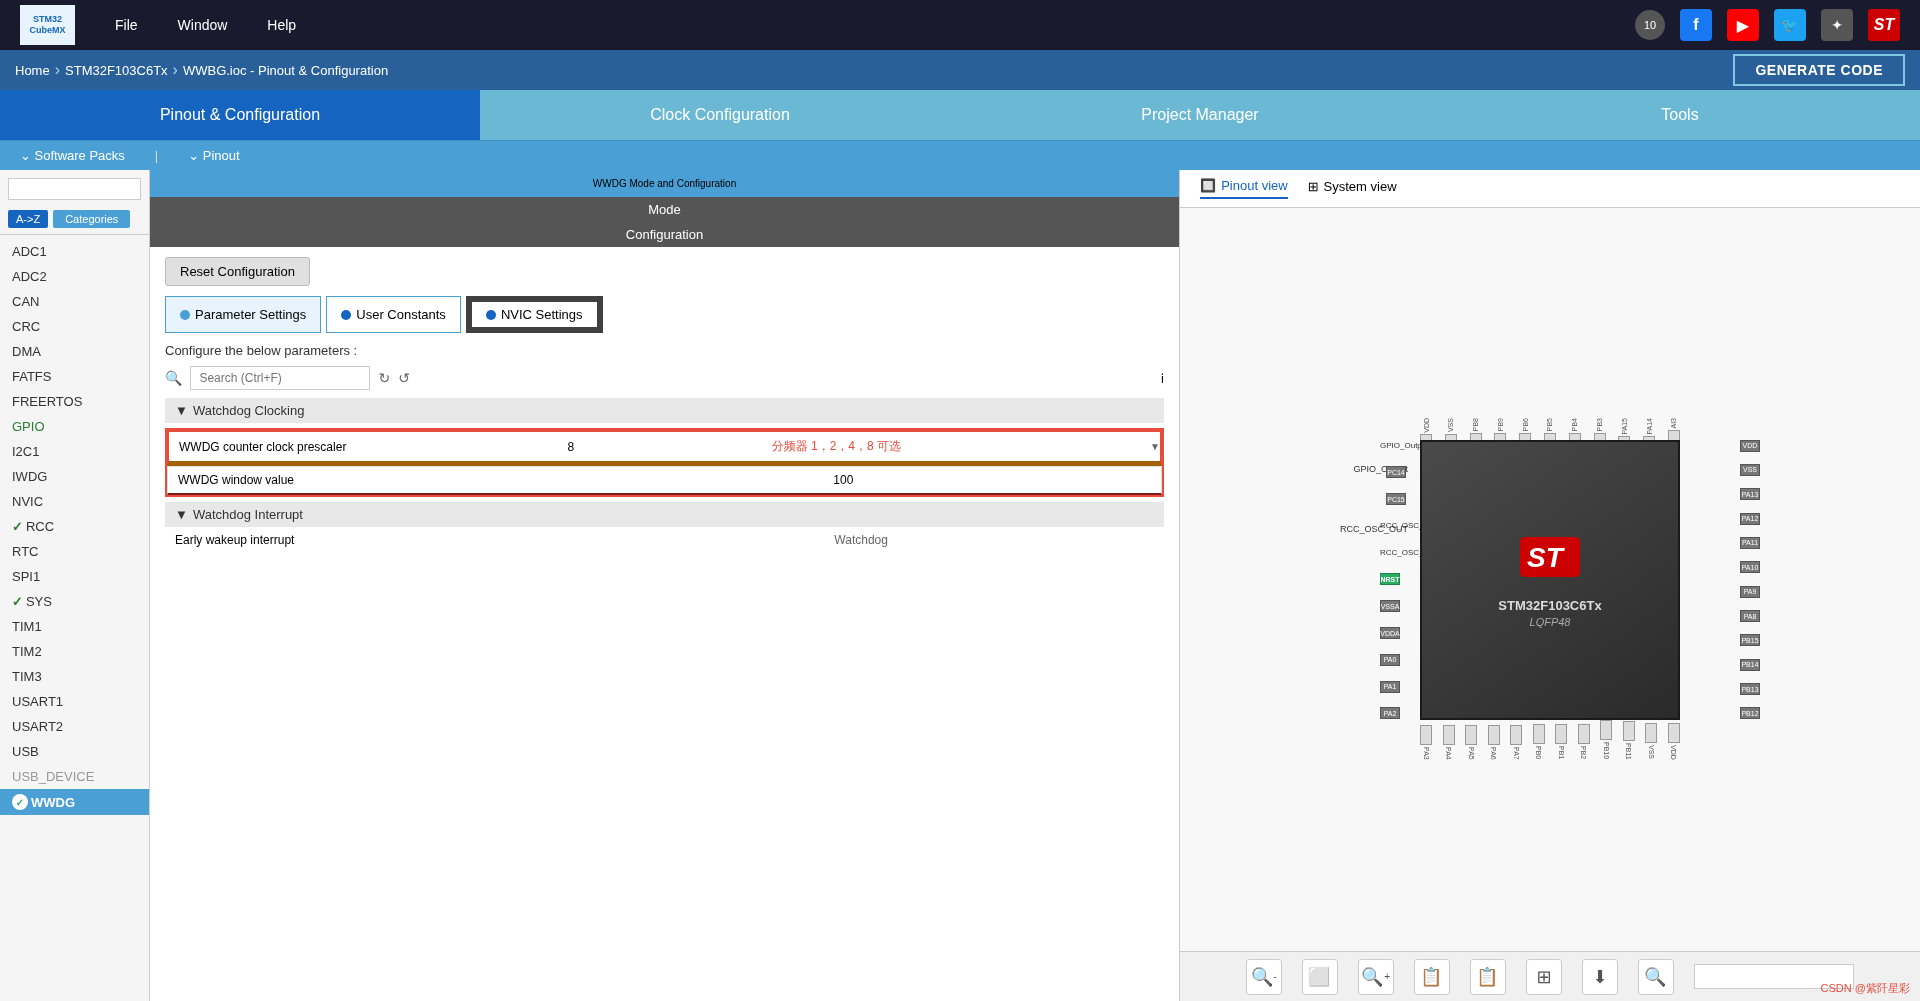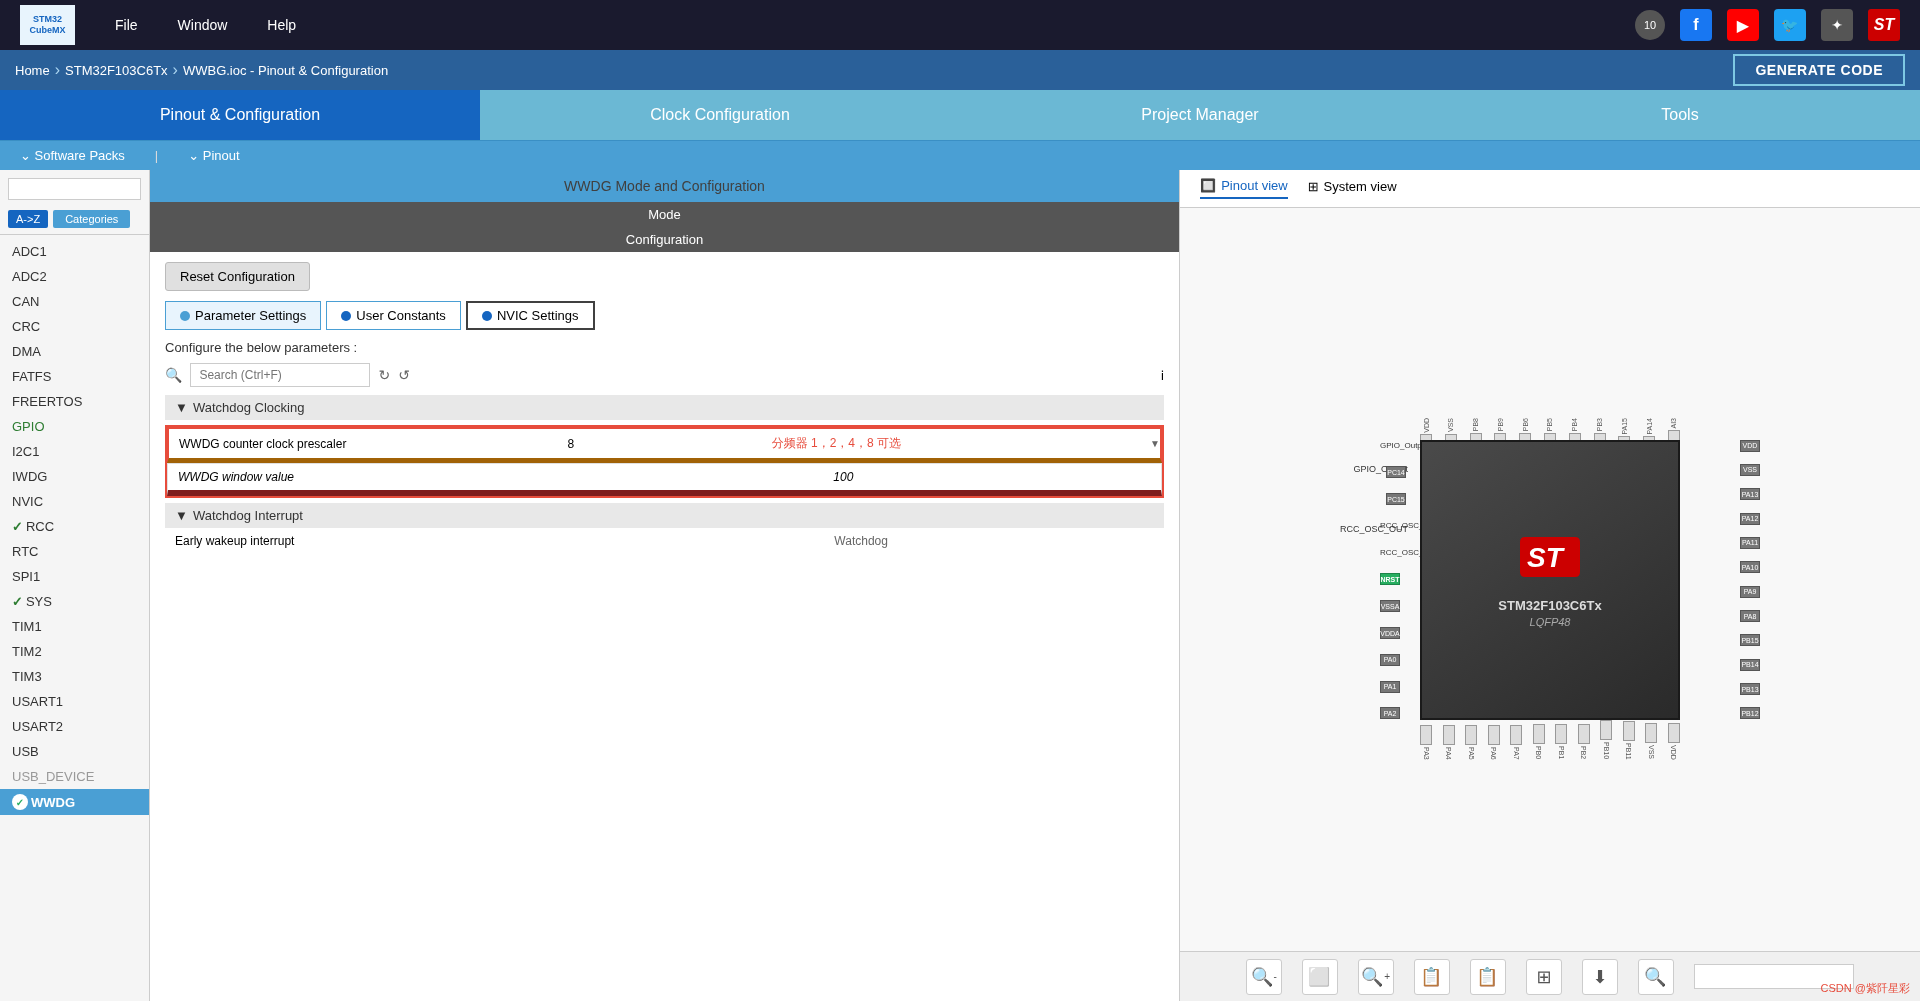--- a/index.html
+++ b/index.html
@@ -183,23 +183,23 @@
 
     
     .center-panel {
       flex: 1;
       background: white;
       border-right: 1px solid #ccc;
       overflow-y: auto;
     }
     .panel-title {
       background: #4a9fd4;
-      color: #404040;
+      color: #000000;
       padding: 8px 8px;
-      font-size: 14px;
+      font-size: 10px;
       text-align: center;
     }
     .section-header {
       background: #555;
       color: white;
       padding: 5px 15px;
       font-size: 13px;
       text-align: center;
     }
     .mode-section {
@@ -467,21 +467,21 @@
       <button class="reset-config-btn">Reset Configuration</button>
       <div class="config-tabs">
         <div class="config-tab" style="background:#e8f4fd; border:1px solid #4a9fd4;">
           <div class="config-tab-dot"></div>
           <span>Parameter Settings</span>
         </div>
         <div class="config-tab" style="border:1px solid #4a9fd4;">
           <div class="config-tab-dot blue2"></div>
           <span>User Constants</span>
         </div>
-        <div class="config-tab" style="border:2px solid #404040;">
+        <div class="config-tab" style="border:6px solid #404040;">
           <div class="config-tab-dot blue2"></div>
           <span>NVIC Settings</span>
         </div>
       </div>
       <div class="config-params-label">Configure the below parameters :</div>
       <div class="params-search-row">
         <span style="color:#666; font-size:14px;">🔍</span>
         <input class="params-search" type="text" placeholder="Search (Ctrl+F)" style="">
         <span class="info-icon">↻</span>
         <span class="info-icon">↺</span>
@@ -495,21 +495,21 @@
           <span class="params-group-label">Watchdog Clocking</span>
         </div>
 
         <div class="params-bordered-box">
           <div class="param-row param-row-highlighted" style="border-bottom:5px solid #a16207;">
             <div class="param-name">WWDG counter clock prescaler</div>
             <div class="param-value" style="display:flex; align-items:center; gap:5px;">8</div>
             <div class="param-note">分频器 1，2，4，8 可选</div>
             <span class="dropdown-arrow">▼</span>
           </div>
-          <div class="param-row" style="border-bottom:6px solid #7f1d1d;font-style:italic;">
+          <div class="param-row" style="border-bottom:2px solid #7f1d1d;">
             <div class="param-name">WWDG window value</div>
             <div class="param-value">100</div>
           </div>
         </div>
       </div>
 
       
       <div>
         <div class="params-group-header">
           <span>▼</span>

